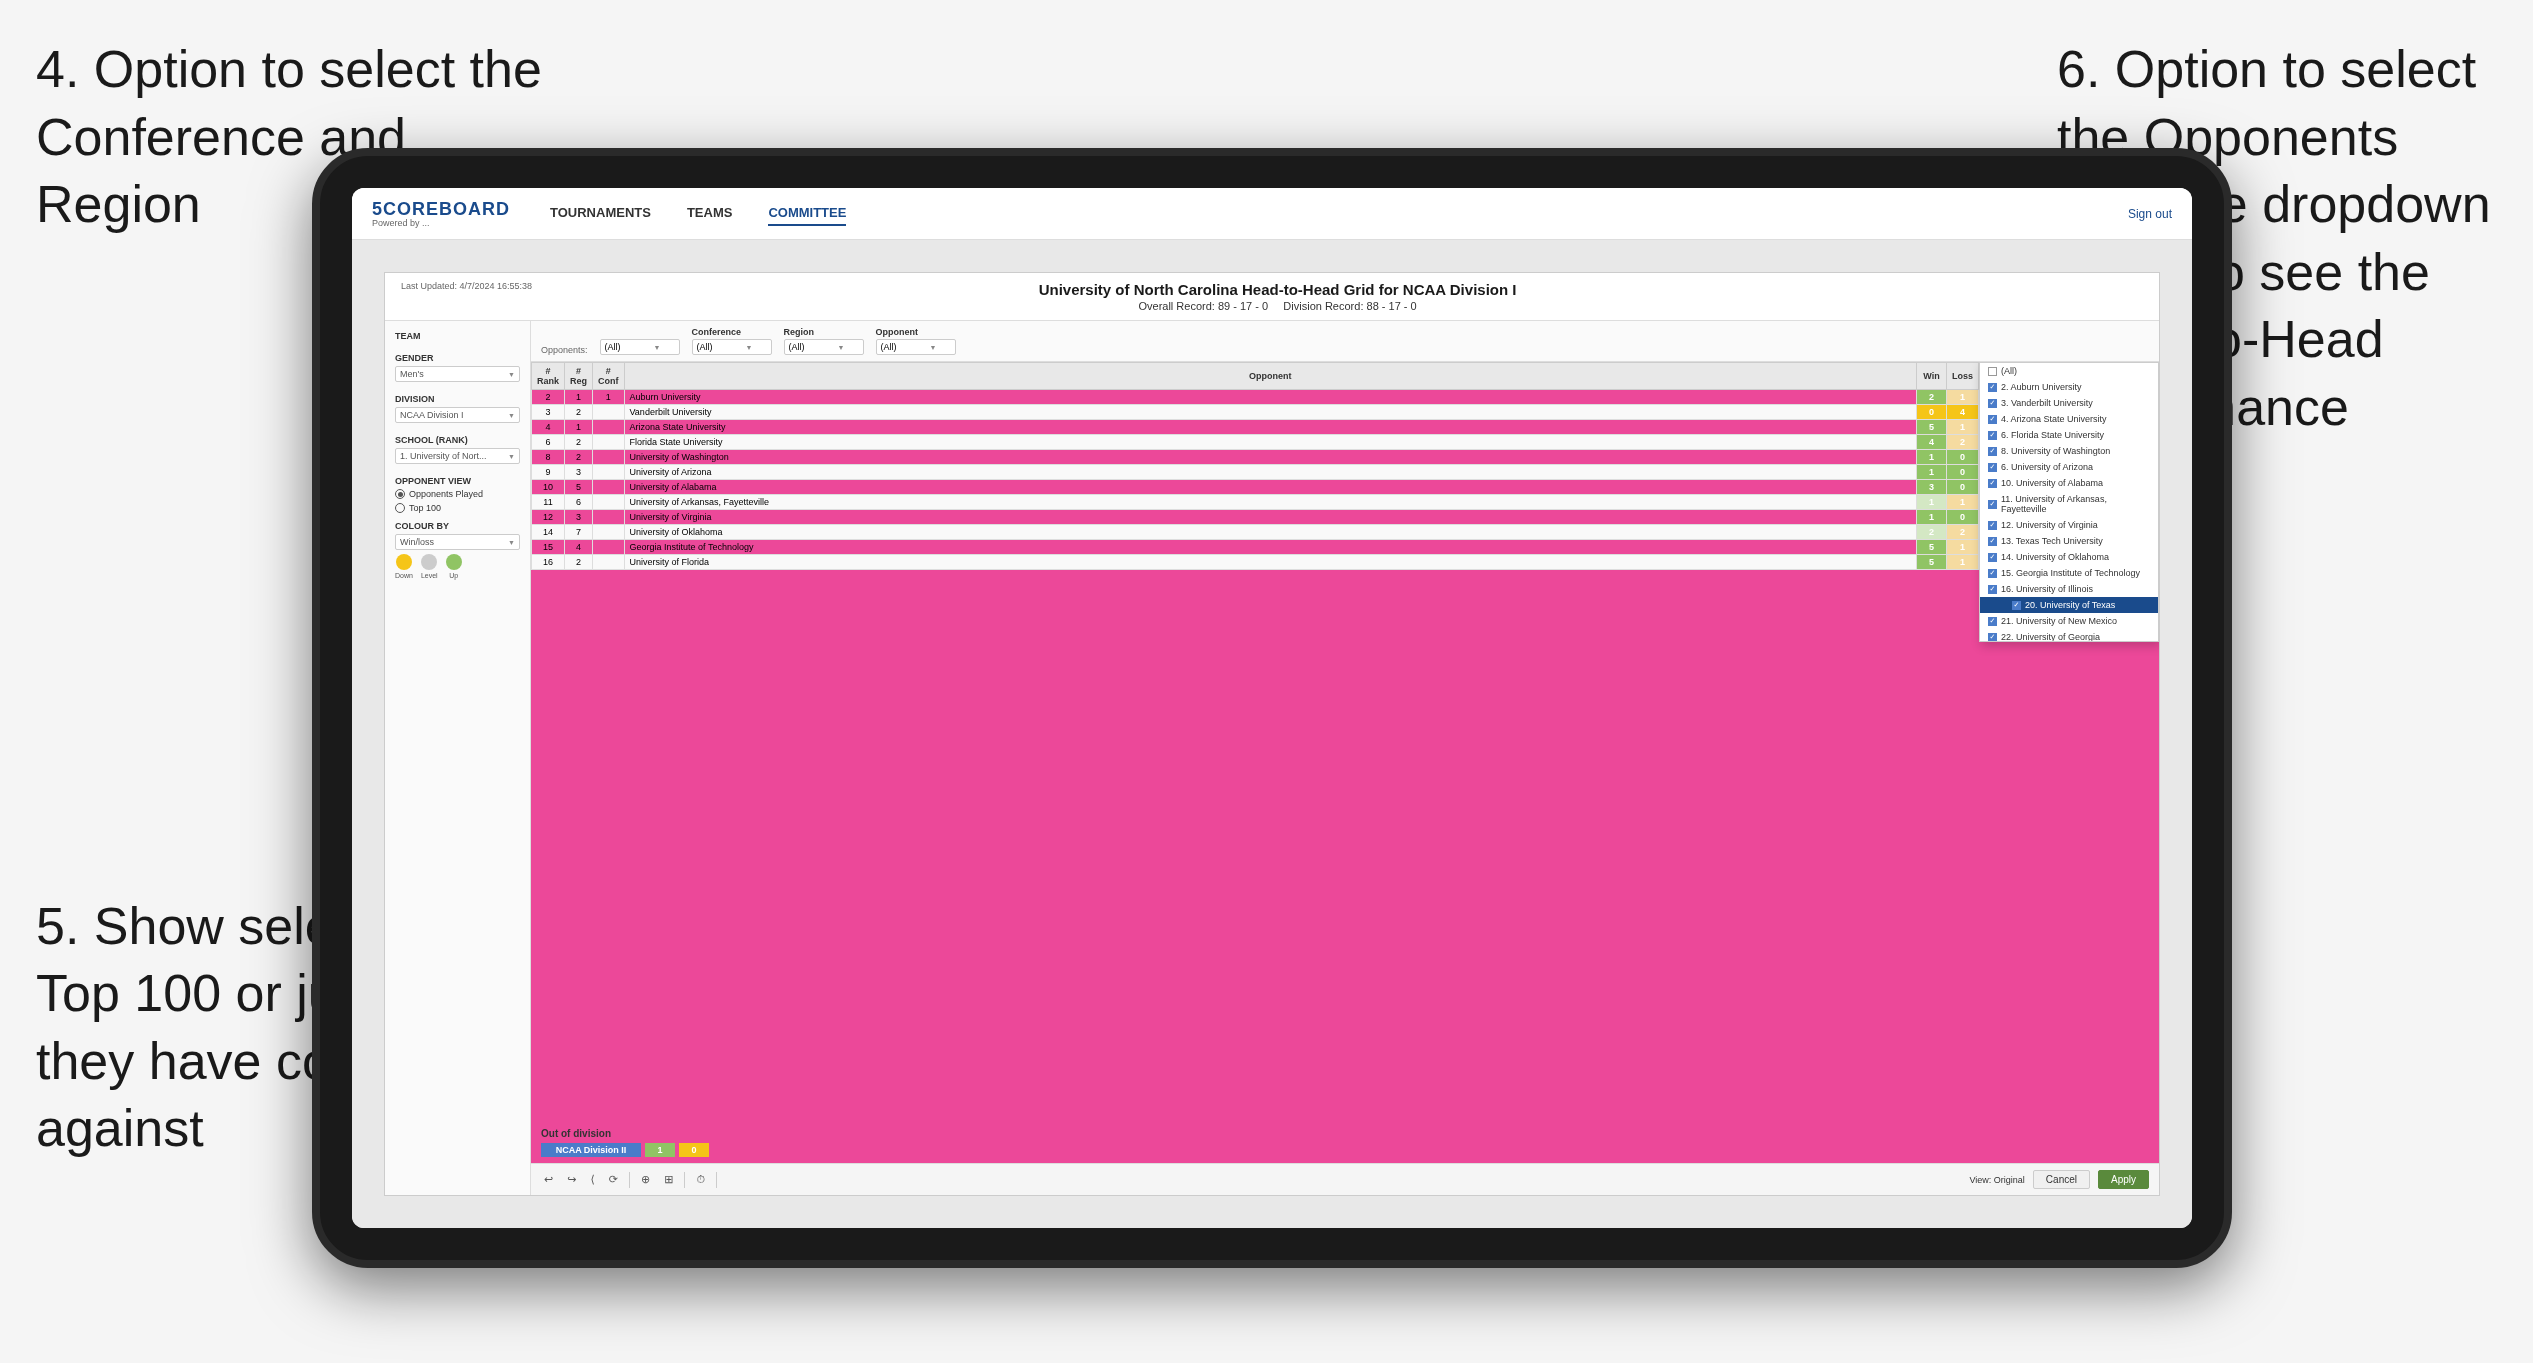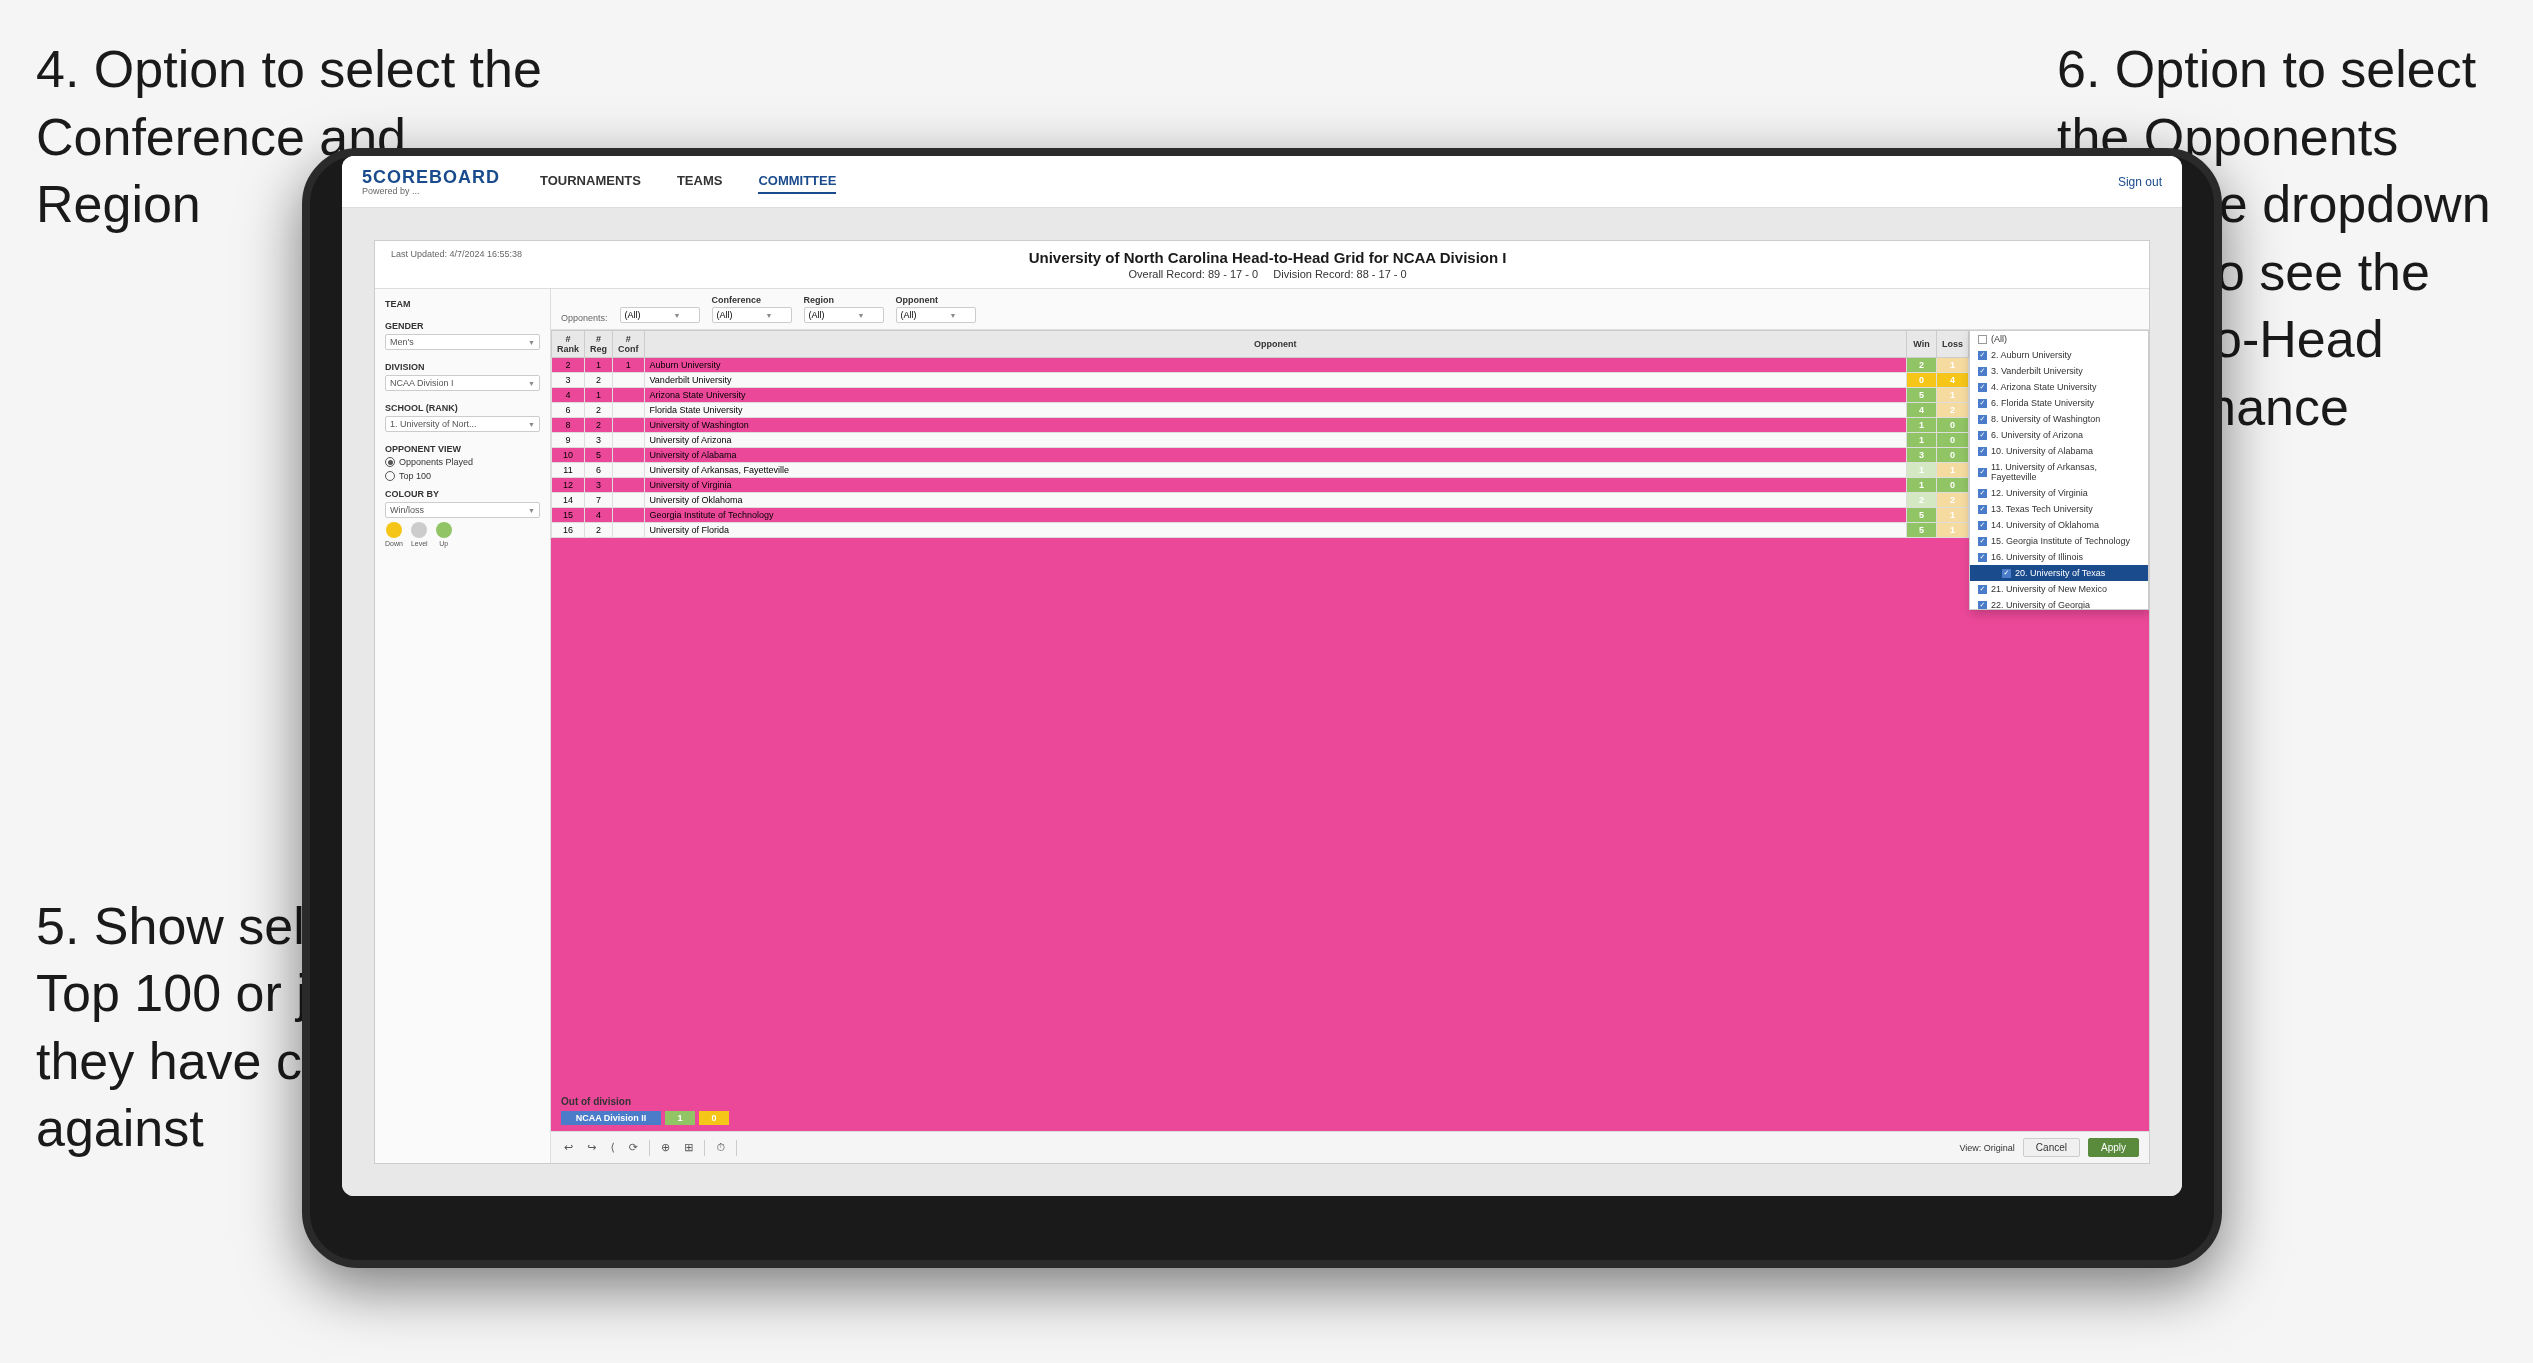--- a/index.html
+++ b/index.html
@@ -22,29 +22,29 @@
     }
 
     #ann1 { top: 36px; left: 36px; width: 520px; }
     #ann2 { top: 36px; right: 36px; width: 440px; text-align: left; }
     #ann3 { bottom: 200px; left: 36px; width: 560px; }
 
     
     .tablet {
       position: absolute;
       top: 148px;
-      left: 302px;
+      left: 312px;
       width: 1920px;
       height: 1120px;
       background: #1a1a1a;
       border-radius: 56px;
       border: 8px solid #2a2a2a;
       box-shadow: 0 20px 60px rgba(0,0,0,0.5);
       display: flex;
-      align-items: flex-start;
+      align-items: center;
       justify-content: center;
     }
 
     .tablet-screen {
       width: 1840px;
       height: 1040px;
       background: #fff;
       border-radius: 12px;
       overflow: hidden;
       display: flex;
@@ -190,21 +190,21 @@
 
     
     .panel-body {
       display: flex;
       flex: 1;
       overflow: hidden;
     }
 
     
     .left-sidebar {
-      width: 176px;
+      width: 146px;
       border-right: 1px solid #ddd;
       padding: 10px;
       background: #fafafa;
       flex-shrink: 0;
       font-size: 10px;
     }
 
     .sidebar-section {
       margin-bottom: 12px;
     }

